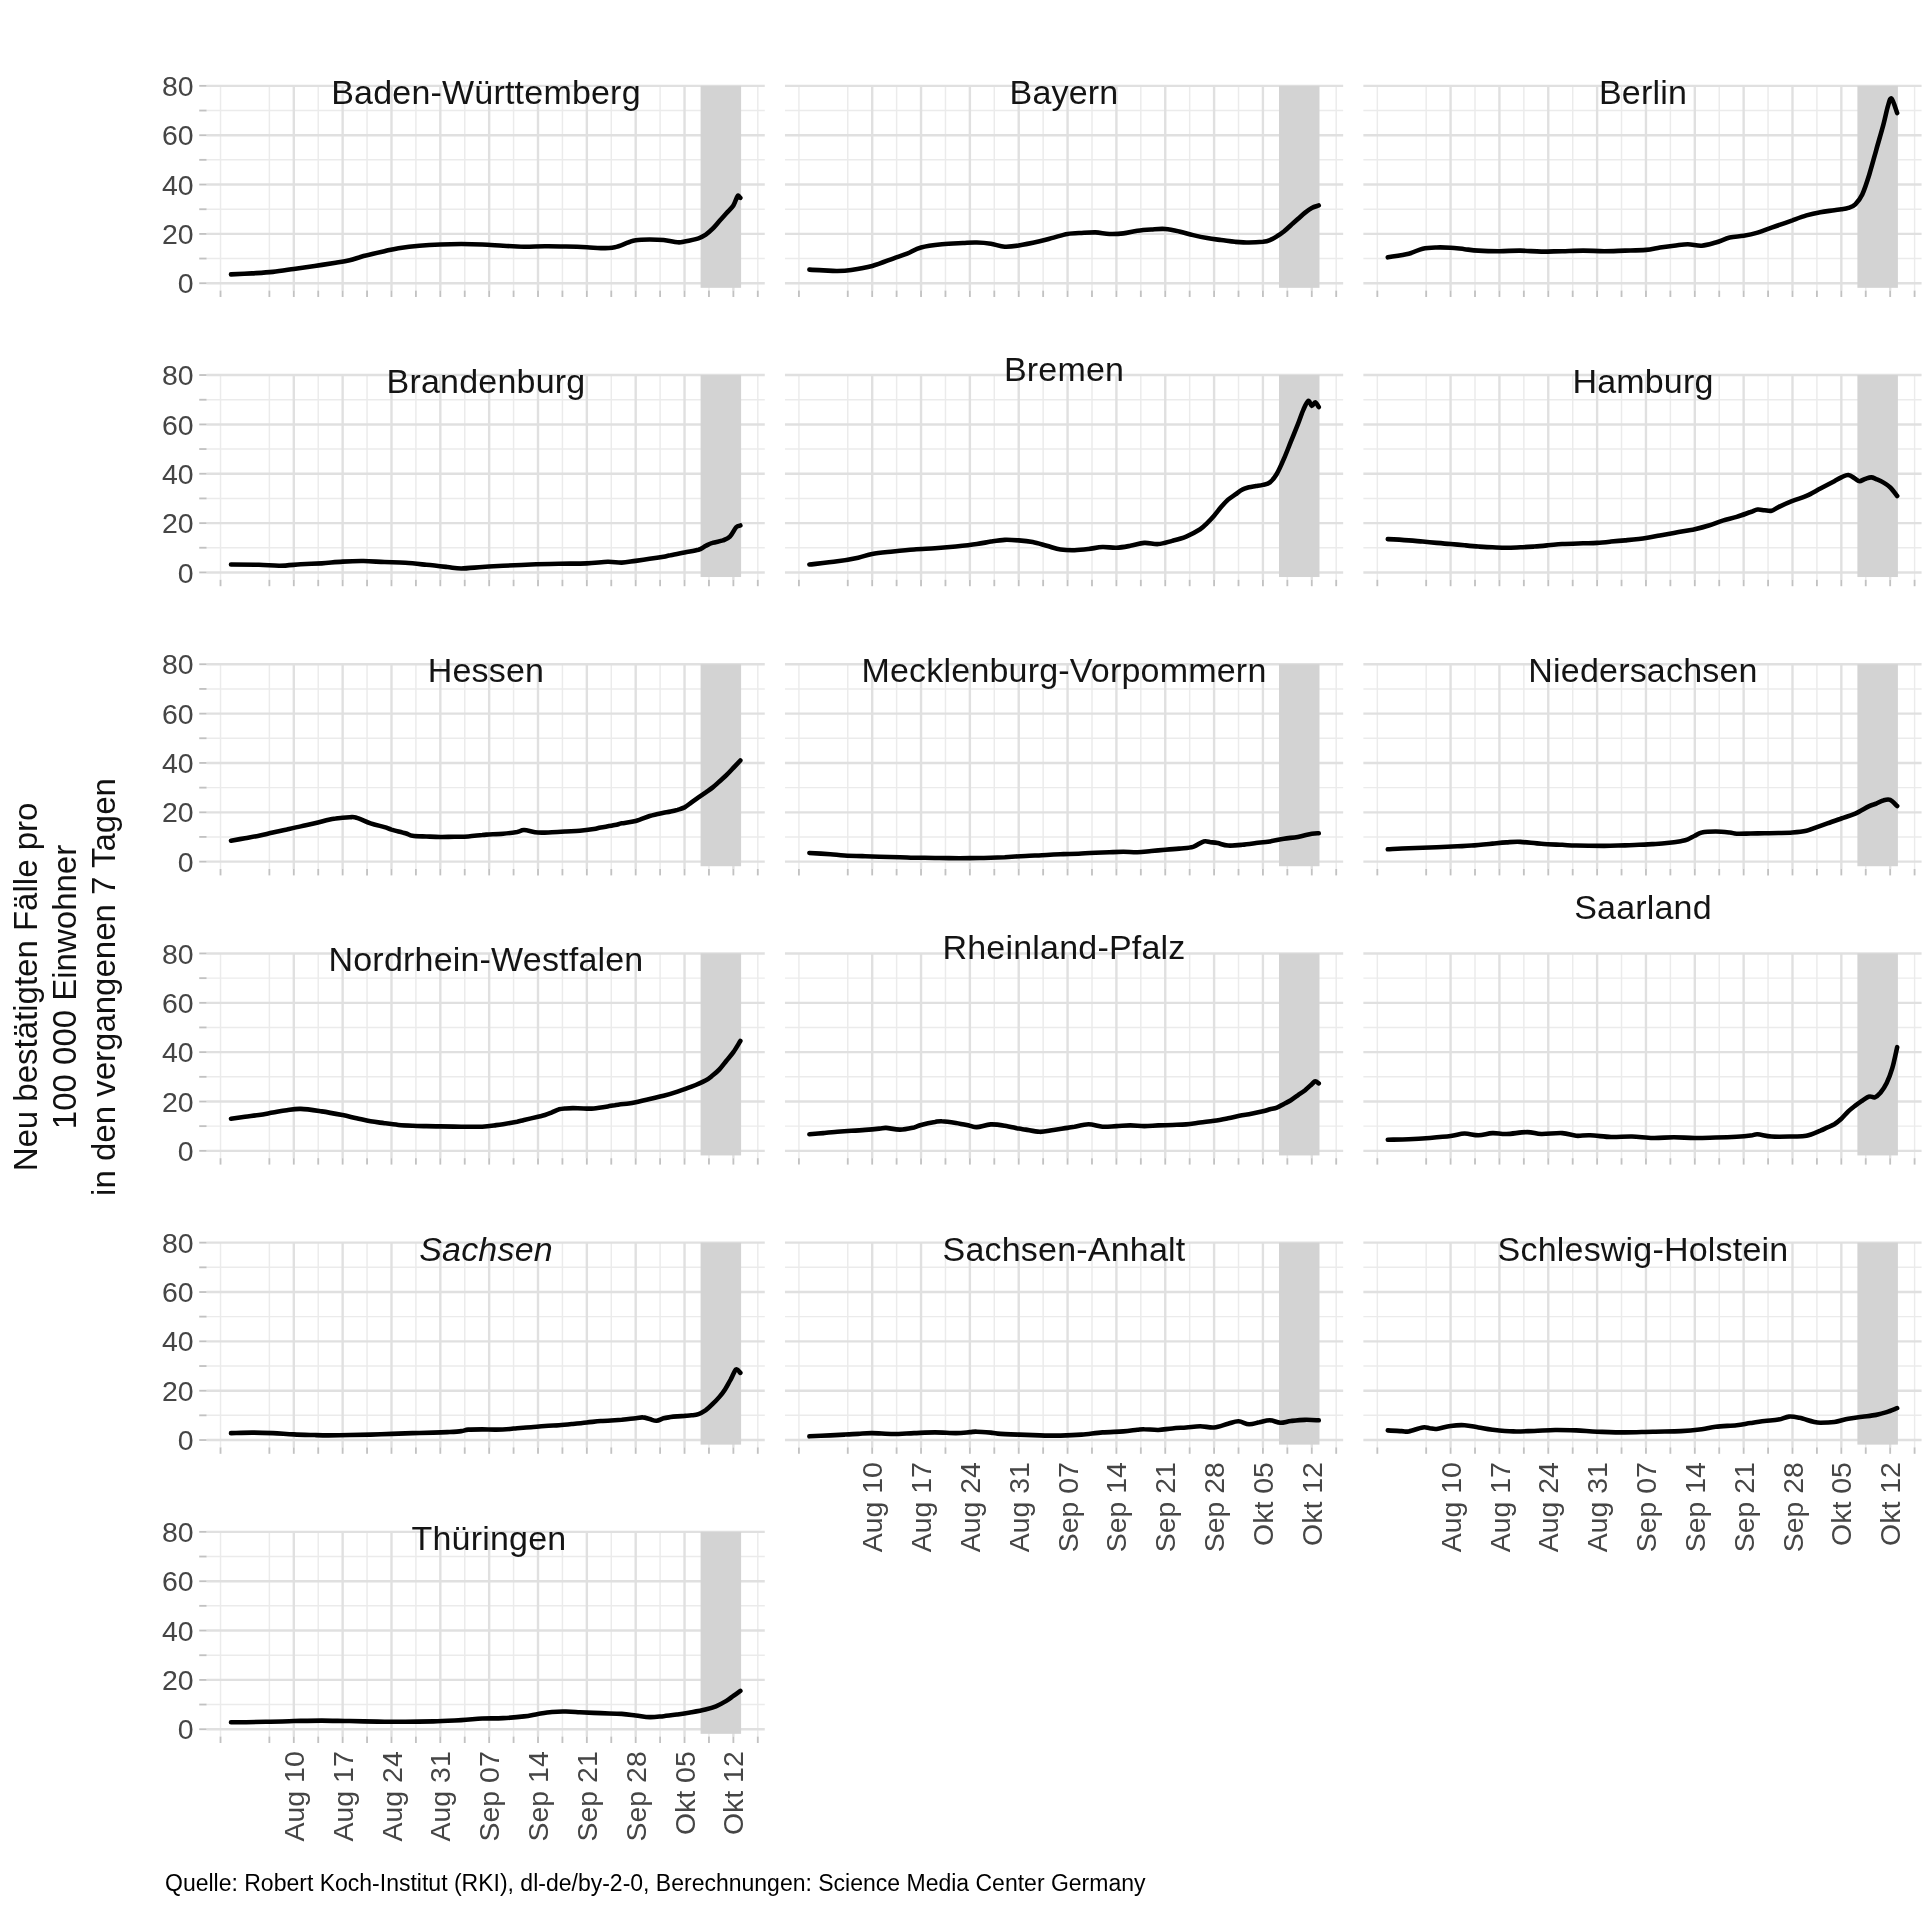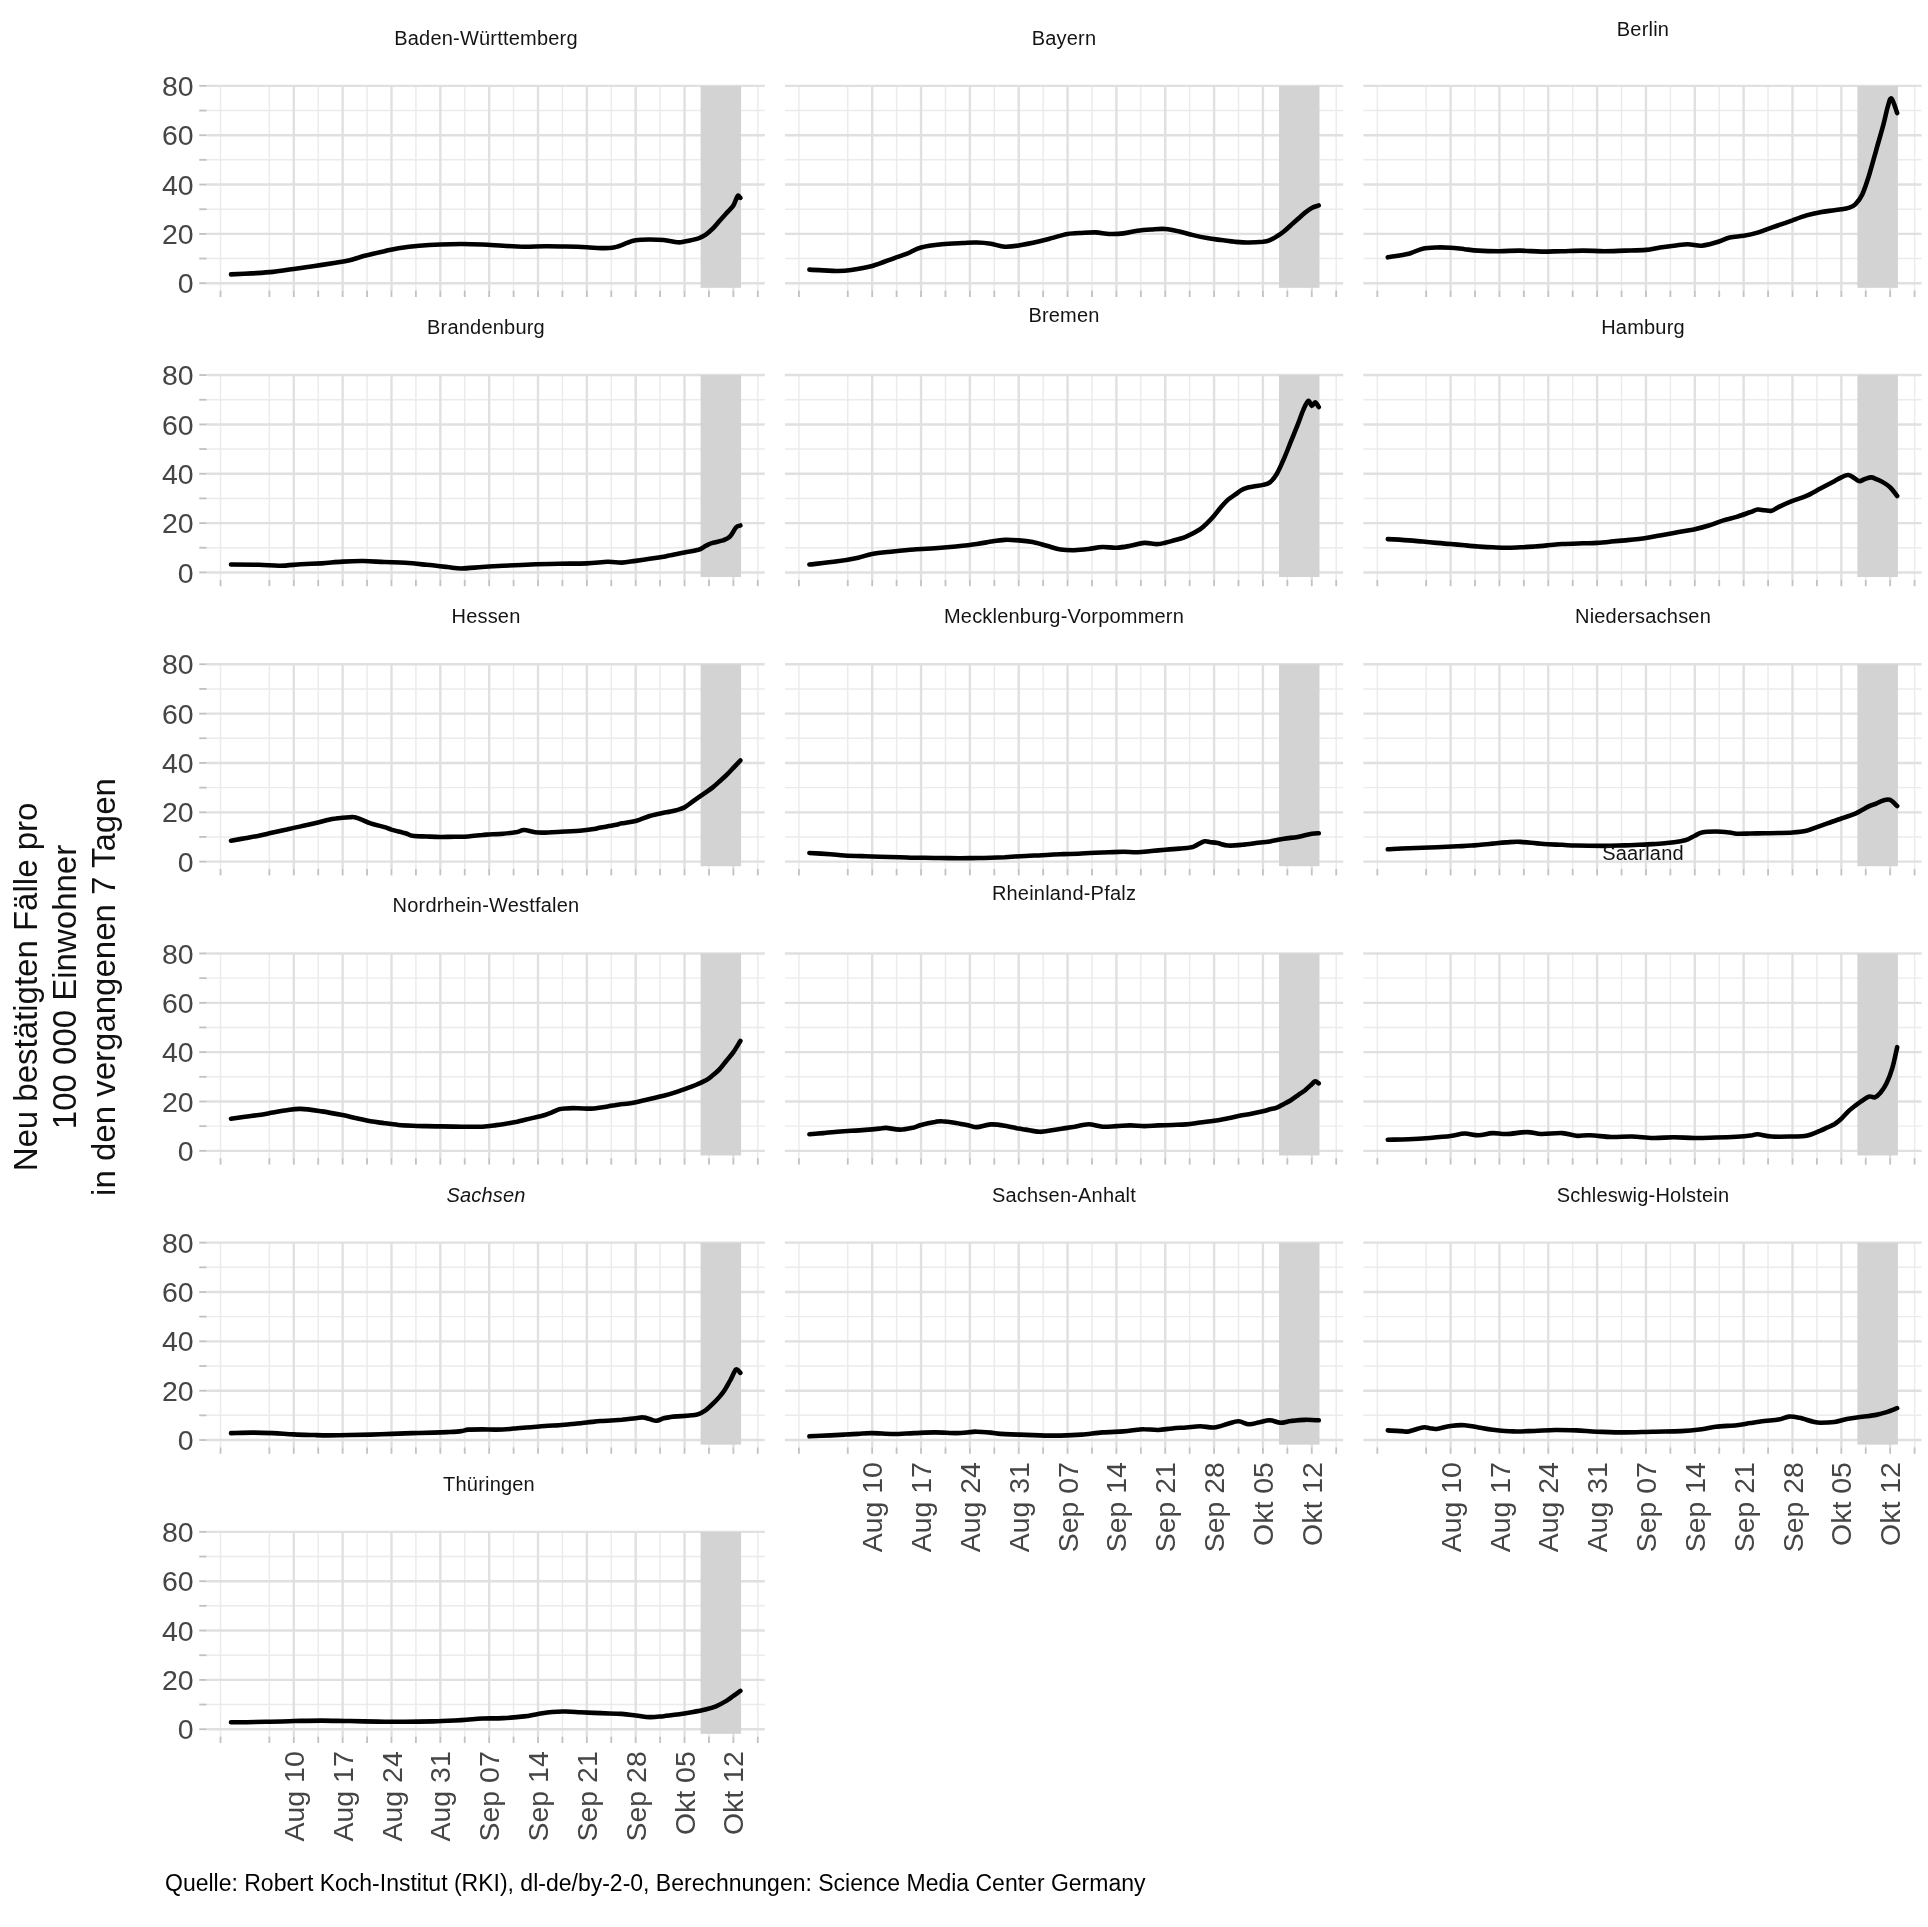--- a/index.html
+++ b/index.html
@@ -3,22 +3,23 @@
 <meta charset="utf-8">
 <style>
   html,body{margin:0;padding:0;background:#ffffff;}
   body{
     width:1928px;height:1928px;position:relative;overflow:hidden;
     font-family:"Liberation Sans","DejaVu Sans",sans-serif;
   }
   #plot-svg{position:absolute;left:0;top:0;}
   .facet-title{
     position:absolute;text-align:center;
-    font-size:20px;color:#141414;letter-spacing:0.2px;
+    font-size:34px;color:#141414;letter-spacing:0.2px;
     white-space:nowrap;
+    margin-top:46px;
   }
   .y-axis-title{
     position:absolute;left:64px;top:987px;
     transform:translate(-50%,-50%) rotate(-90deg);
     text-align:center;font-size:33px;line-height:39px;color:#111111;
     white-space:nowrap;
   }
   .caption{
     position:absolute;left:165px;top:1870px;
     font-size:23px;color:#000000;white-space:nowrap;
@@ -1122,21 +1123,21 @@
       </g>
     </svg>
   <div class="y-axis-title">
     <div>Neu bestätigten Fälle pro</div>
     <div>100 000 Einwohner</div>
     <div>in den vergangenen 7 Tagen</div>
   </div>
   <div class="caption">Quelle: Robert Koch-Institut (RKI), dl-de/by-2-0, Berechnungen: Science Media Center Germany</div>
 <div class="facet-title" style="left: 207px; top: 27px; width: 558px;">Baden-Württemberg</div>
     <div class="facet-title" style="left: 785px; top: 27px; width: 558px;">Bayern</div>
-    <div class="facet-title" style="left: 1364px; top: 18px; width: 558px;">Berlin</div>
+    <div class="facet-title" style="left: 1364px; top: 27px; width: 558px;">Berlin</div>
     <div class="facet-title" style="left: 207px; top: 316px; width: 558px;">Brandenburg</div>
     <div class="facet-title" style="left: 785px; top: 304px; width: 558px; text-align: center;">Bremen</div>
     <div class="facet-title" style="left: 1364px; top: 316px; width: 558px;">Hamburg</div>
     <div class="facet-title" style="left: 207px; top: 605px; width: 558px;">Hessen</div>
     <div class="facet-title" style="left: 785px; top: 605px; width: 558px;">Mecklenburg-Vorpommern</div>
     <div class="facet-title" style="left: 1364px; top: 605px; width: 558px; text-align: center;">Niedersachsen</div>
     <div class="facet-title" style="left: 207px; top: 894px; width: 558px;">Nordrhein-Westfalen</div>
     <div class="facet-title" style="left: 785px; top: 882px; width: 558px;">Rheinland-Pfalz</div>
     <div class="facet-title" style="left: 1364px; top: 842px; width: 558px;">Saarland</div>
     <div class="facet-title" style="left: 207px; top: 1184px; width: 558px; font-style: italic;">Sachsen</div>

